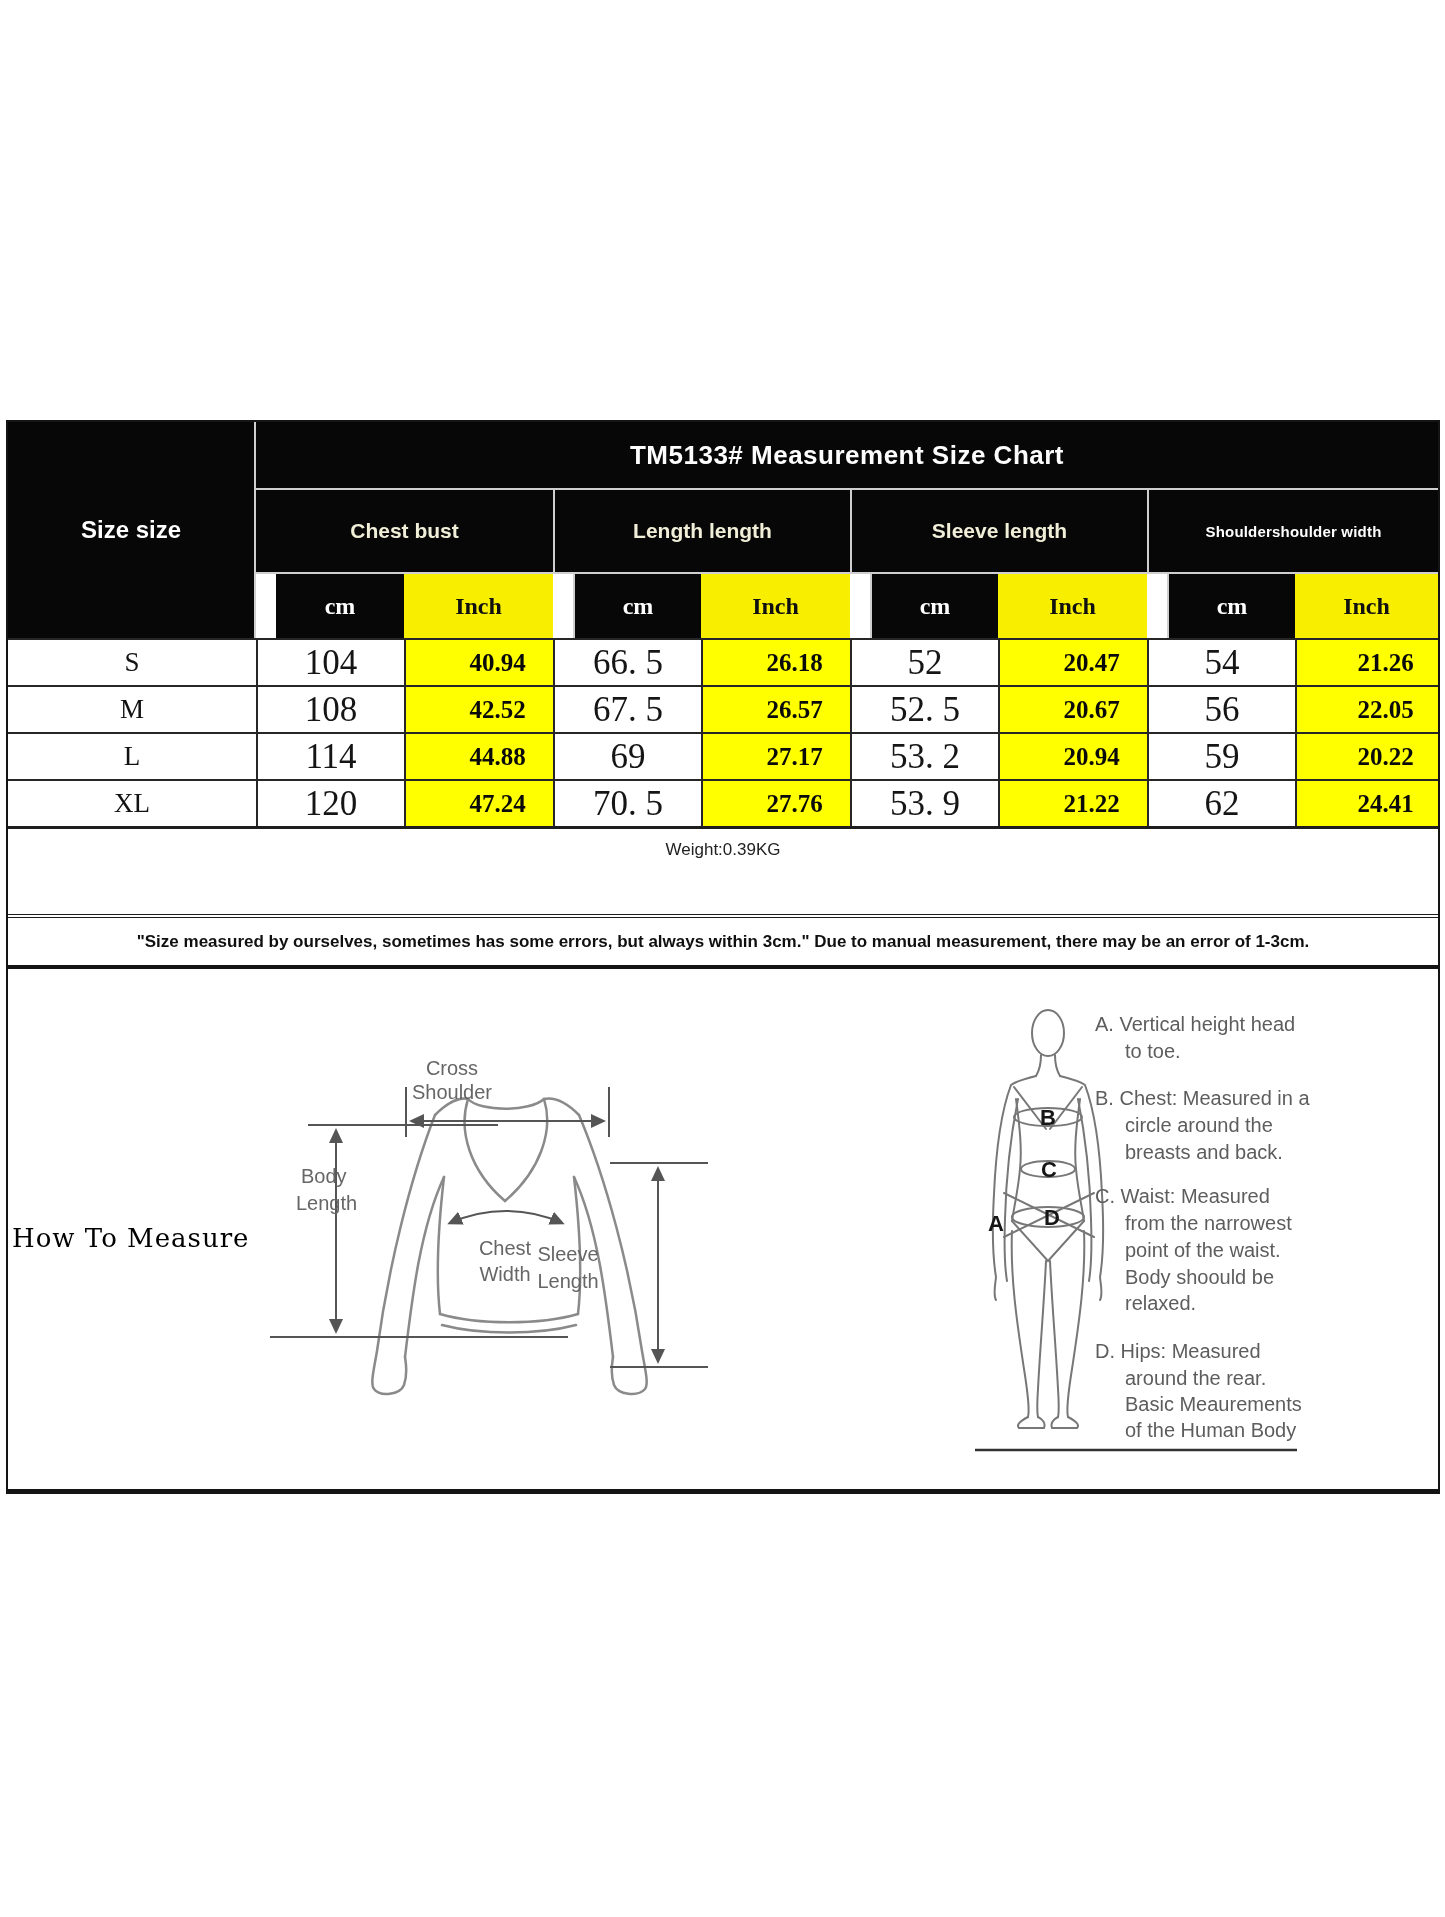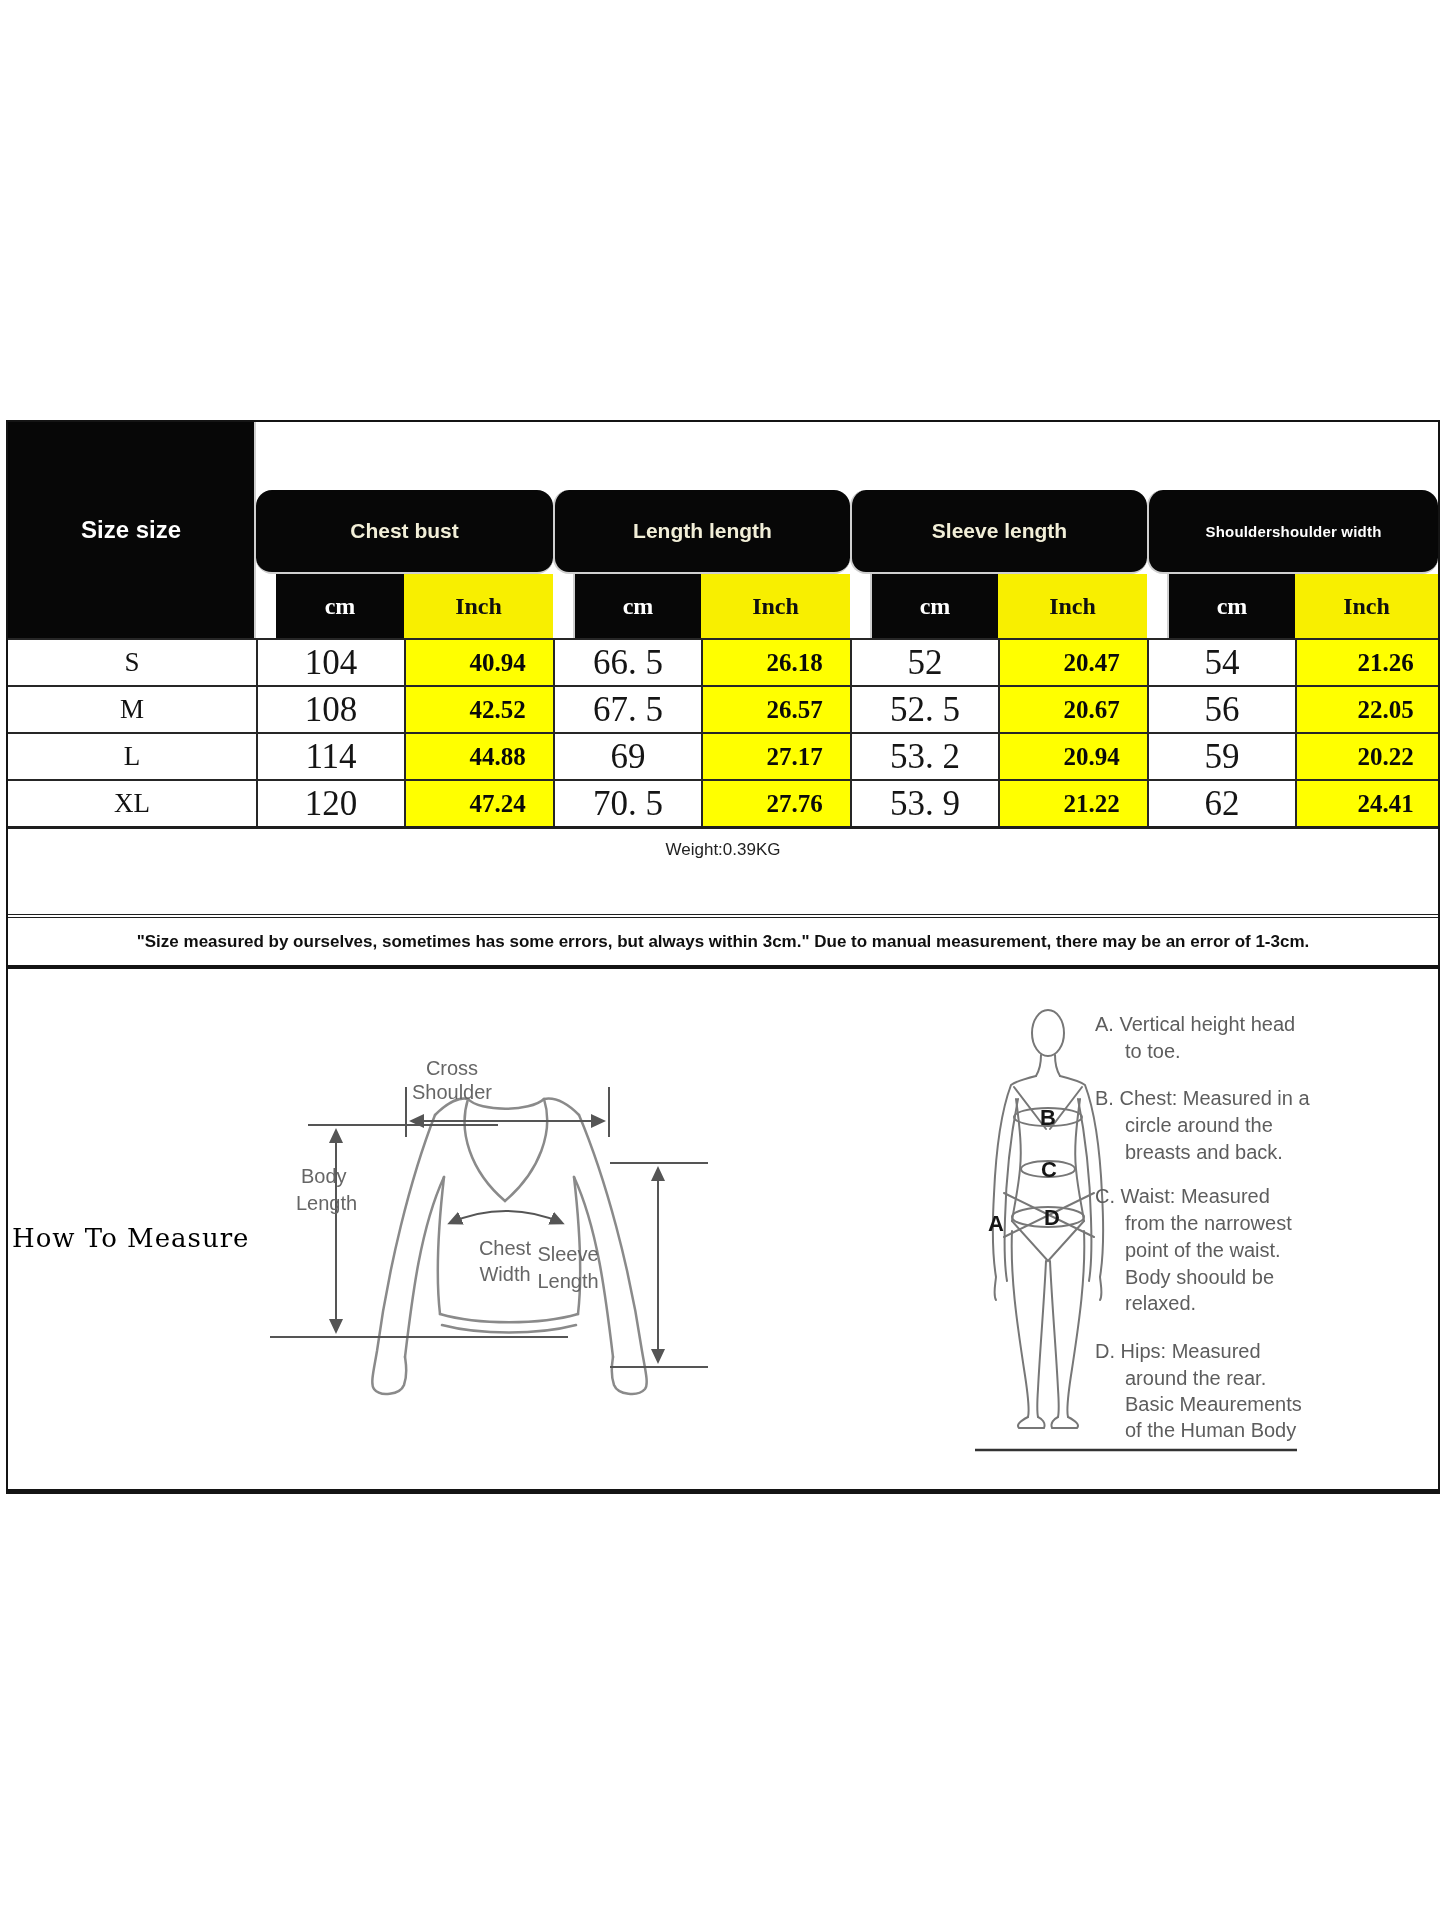--- a/index.html
+++ b/index.html
@@ -9,21 +9,21 @@
   .tbl{position:absolute;left:6px;top:420px;width:1434px;height:547px;box-sizing:border-box;
        border:2px solid #141414;background:#fff;display:grid;
        grid-template-columns:248px 148px 149px 148px 149px 148px 149px 148px 143px;
        grid-template-rows:68px 84px 64px 47px 47px 47px 47px 44px 44px 51px;}
   .cell{display:flex;align-items:center;justify-content:center;box-sizing:border-box;overflow:hidden;}
   .blackcell{background:#070707;}
   .size-head{grid-column:1;grid-row:1/4;color:#fff;font-size:24px;font-weight:600;
              border-right:2px solid #cfcfcf;}
   .title{grid-column:2/10;grid-row:1;color:#fdfdfd;font-size:26px;font-weight:700;
          border-bottom:2px solid #cfcfcf;letter-spacing:.5px;}
-  .sec{grid-row:2;font-weight:700;font-size:21px;color:#f2efd8;border-bottom:2px solid #cfcfcf;border-radius:16px;}
+  .sec{grid-row:2;font-weight:700;font-size:21px;color:#f2efd8;border-bottom:2px solid #cfcfcf;}
   .sec.wline{border-left:2px solid #cfcfcf;}
   .sec.small{font-size:15px;color:#ffffff;letter-spacing:.2px;}
   .unit{grid-row:3;font-family:"Liberation Serif",serif;font-weight:700;font-size:24px;}
   .unit.cm{background:#070707;color:#fff;margin-left:20px;}
   .unit.cm.wline{border-left:2px solid #cfcfcf;}
   .unit.in{background:#f8ef00;color:#101010;}
   .szl{font-family:"Liberation Serif",serif;font-size:27px;color:#111;border-top:2px solid #262626;}
   .num{font-family:"Liberation Serif",serif;font-size:35px;color:#151515;
        border-top:2px solid #262626;border-left:2px solid #262626;}
   .inch{font-family:"Liberation Serif",serif;font-size:25px;font-weight:700;color:#0a0a0a;
@@ -45,20 +45,21 @@
   .howto{font-family:"DejaVu Serif","Liberation Serif",serif;font-size:26px;fill:#000;letter-spacing:1px;}
 </style>
 </head>
 <body>
 
 <div id="canvas">
 
   <div class="tbl">
 
     <div class="cell blackcell size-head">Size size</div>
+    <div class="cell blackcell title">TM5133# Measurement Size Chart</div>
 
     <div class="cell blackcell sec" style="grid-column:2/4">Chest bust</div>
     <div class="cell blackcell sec wline" style="grid-column:4/6">Length length</div>
     <div class="cell blackcell sec wline" style="grid-column:6/8">Sleeve length</div>
     <div class="cell blackcell sec wline small" style="grid-column:8/10">Shouldershoulder width</div>
 
     <div class="cell unit cm" style="grid-column:2">cm</div>
     <div class="cell unit in" style="grid-column:3">Inch</div>
     <div class="cell unit cm wline" style="grid-column:4">cm</div>
     <div class="cell unit in" style="grid-column:5">Inch</div>

